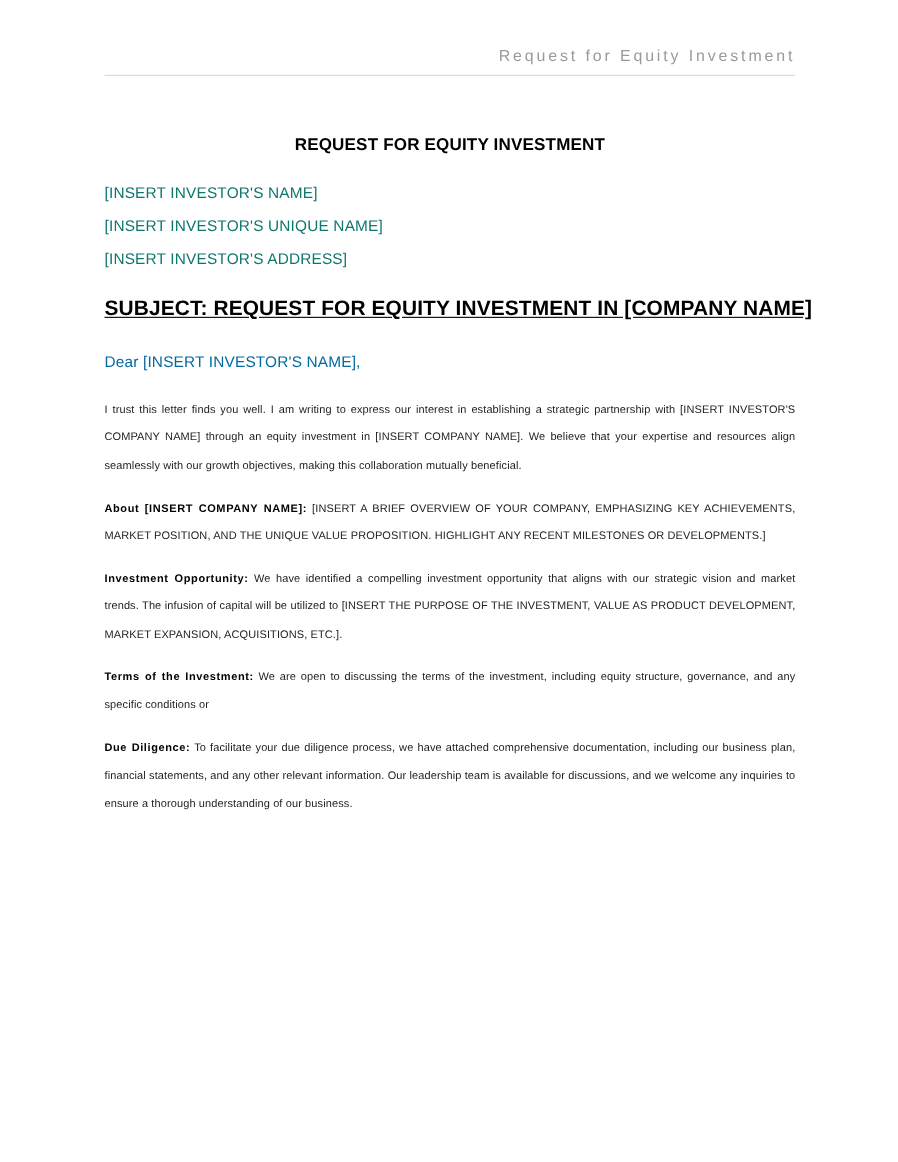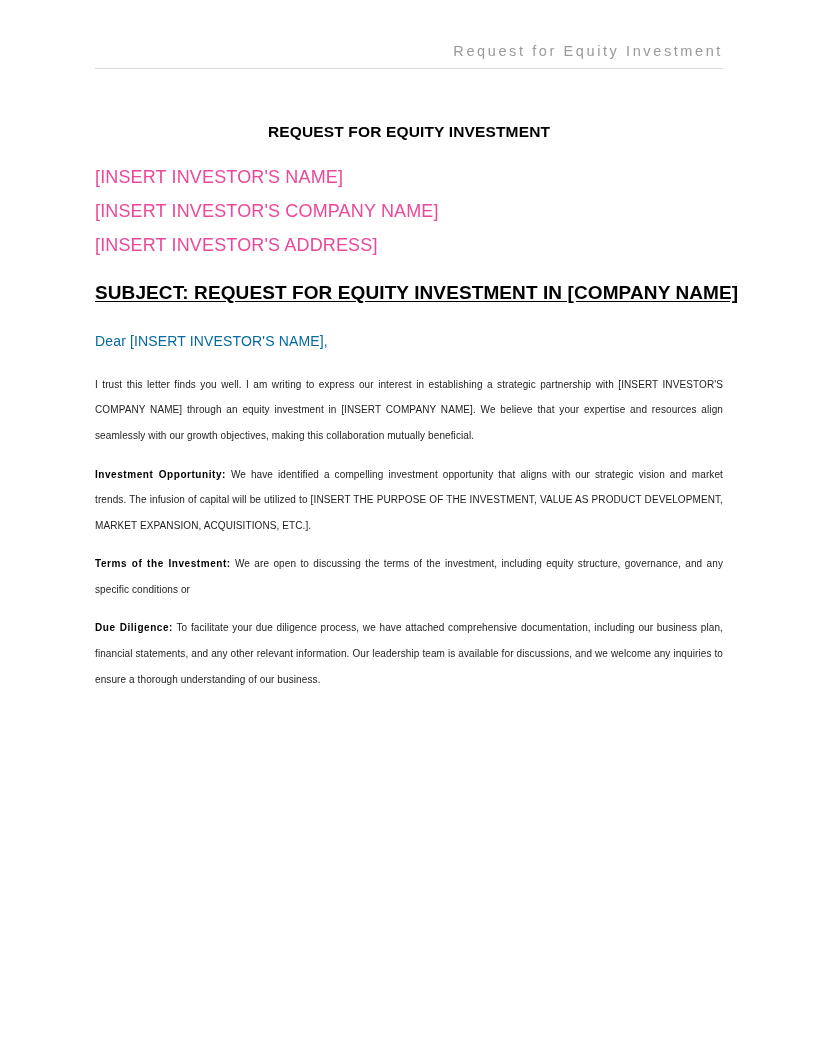--- a/index.html
+++ b/index.html
@@ -47,22 +47,22 @@
     font-size: 15.5px;
     font-weight: bold;
     color: #000000;
     text-align: center;
     letter-spacing: 0.15px;
     margin: 0 0 26px 0;
     line-height: 1.3;
   }
 
   .addr-line {
-    font-size: 18px;
-    color: #ec4899;
+    font-size: 14px;
+    color: #0f766e;
     line-height: 1.0;
     margin: 0 0 16px 0;
     letter-spacing: 0.15px;
   }
 
   .spacer-sm { height: 12px; }
 
   .subject {
     font-size: 19px;
     font-weight: bold;
@@ -122,31 +122,32 @@
 
   <div class="doc-header">
     <div class="doc-header-text">Request for Equity Investment</div>
   </div>
 
   <div class="content">
 
     <div class="doc-title">REQUEST FOR EQUITY INVESTMENT</div>
 
     <div class="addr-line">[INSERT INVESTOR'S NAME]</div>
-    <div class="addr-line">[INSERT INVESTOR'S COMPANY NAME]</div>
+    <div class="addr-line">[INSERT INVESTOR'S UNIQUE NAME]</div>
     <div class="addr-line">[INSERT INVESTOR'S ADDRESS]</div>
 
     <div class="spacer-sm"></div>
 
     <div class="subject">SUBJECT: REQUEST FOR EQUITY INVESTMENT IN [COMPANY NAME]</div>
 
     <div class="salutation">Dear [INSERT INVESTOR'S NAME],</div>
 
     <p class="para"><span class="body-run">I trust this letter finds you well. I am writing to express our interest in establishing a strategic partnership with [INSERT INVESTOR'S COMPANY NAME] through an equity investment in [INSERT COMPANY NAME]. We believe that your expertise and resources align seamlessly with our growth objectives, making this collaboration mutually beneficial.</span></p>
 
+    <p class="para"><span class="lead">About [INSERT COMPANY NAME]:</span> <span class="body-run">[INSERT A BRIEF OVERVIEW OF YOUR COMPANY, EMPHASIZING KEY ACHIEVEMENTS, MARKET POSITION, AND THE UNIQUE VALUE PROPOSITION. HIGHLIGHT ANY RECENT MILESTONES OR DEVELOPMENTS.]</span></p>
 
     <p class="para"><span class="lead">Investment Opportunity:</span> <span class="body-run">We have identified a compelling investment opportunity that aligns with our strategic vision and market trends. The infusion of capital will be utilized to [INSERT THE PURPOSE OF THE INVESTMENT, VALUE AS PRODUCT DEVELOPMENT, MARKET EXPANSION, ACQUISITIONS, ETC.].</span></p>
 
 
     <p class="para"><span class="lead">Terms of the Investment:</span> <span class="body-run">We are open to discussing the terms of the investment, including equity structure, governance, and any specific conditions or</span></p>
 
     <p class="para"><span class="lead">Due Diligence:</span> <span class="body-run">To facilitate your due diligence process, we have attached comprehensive documentation, including our business plan, financial statements, and any other relevant information. Our leadership team is available for discussions, and we welcome any inquiries to ensure a thorough understanding of our business.</span></p>
 
   </div>
 

